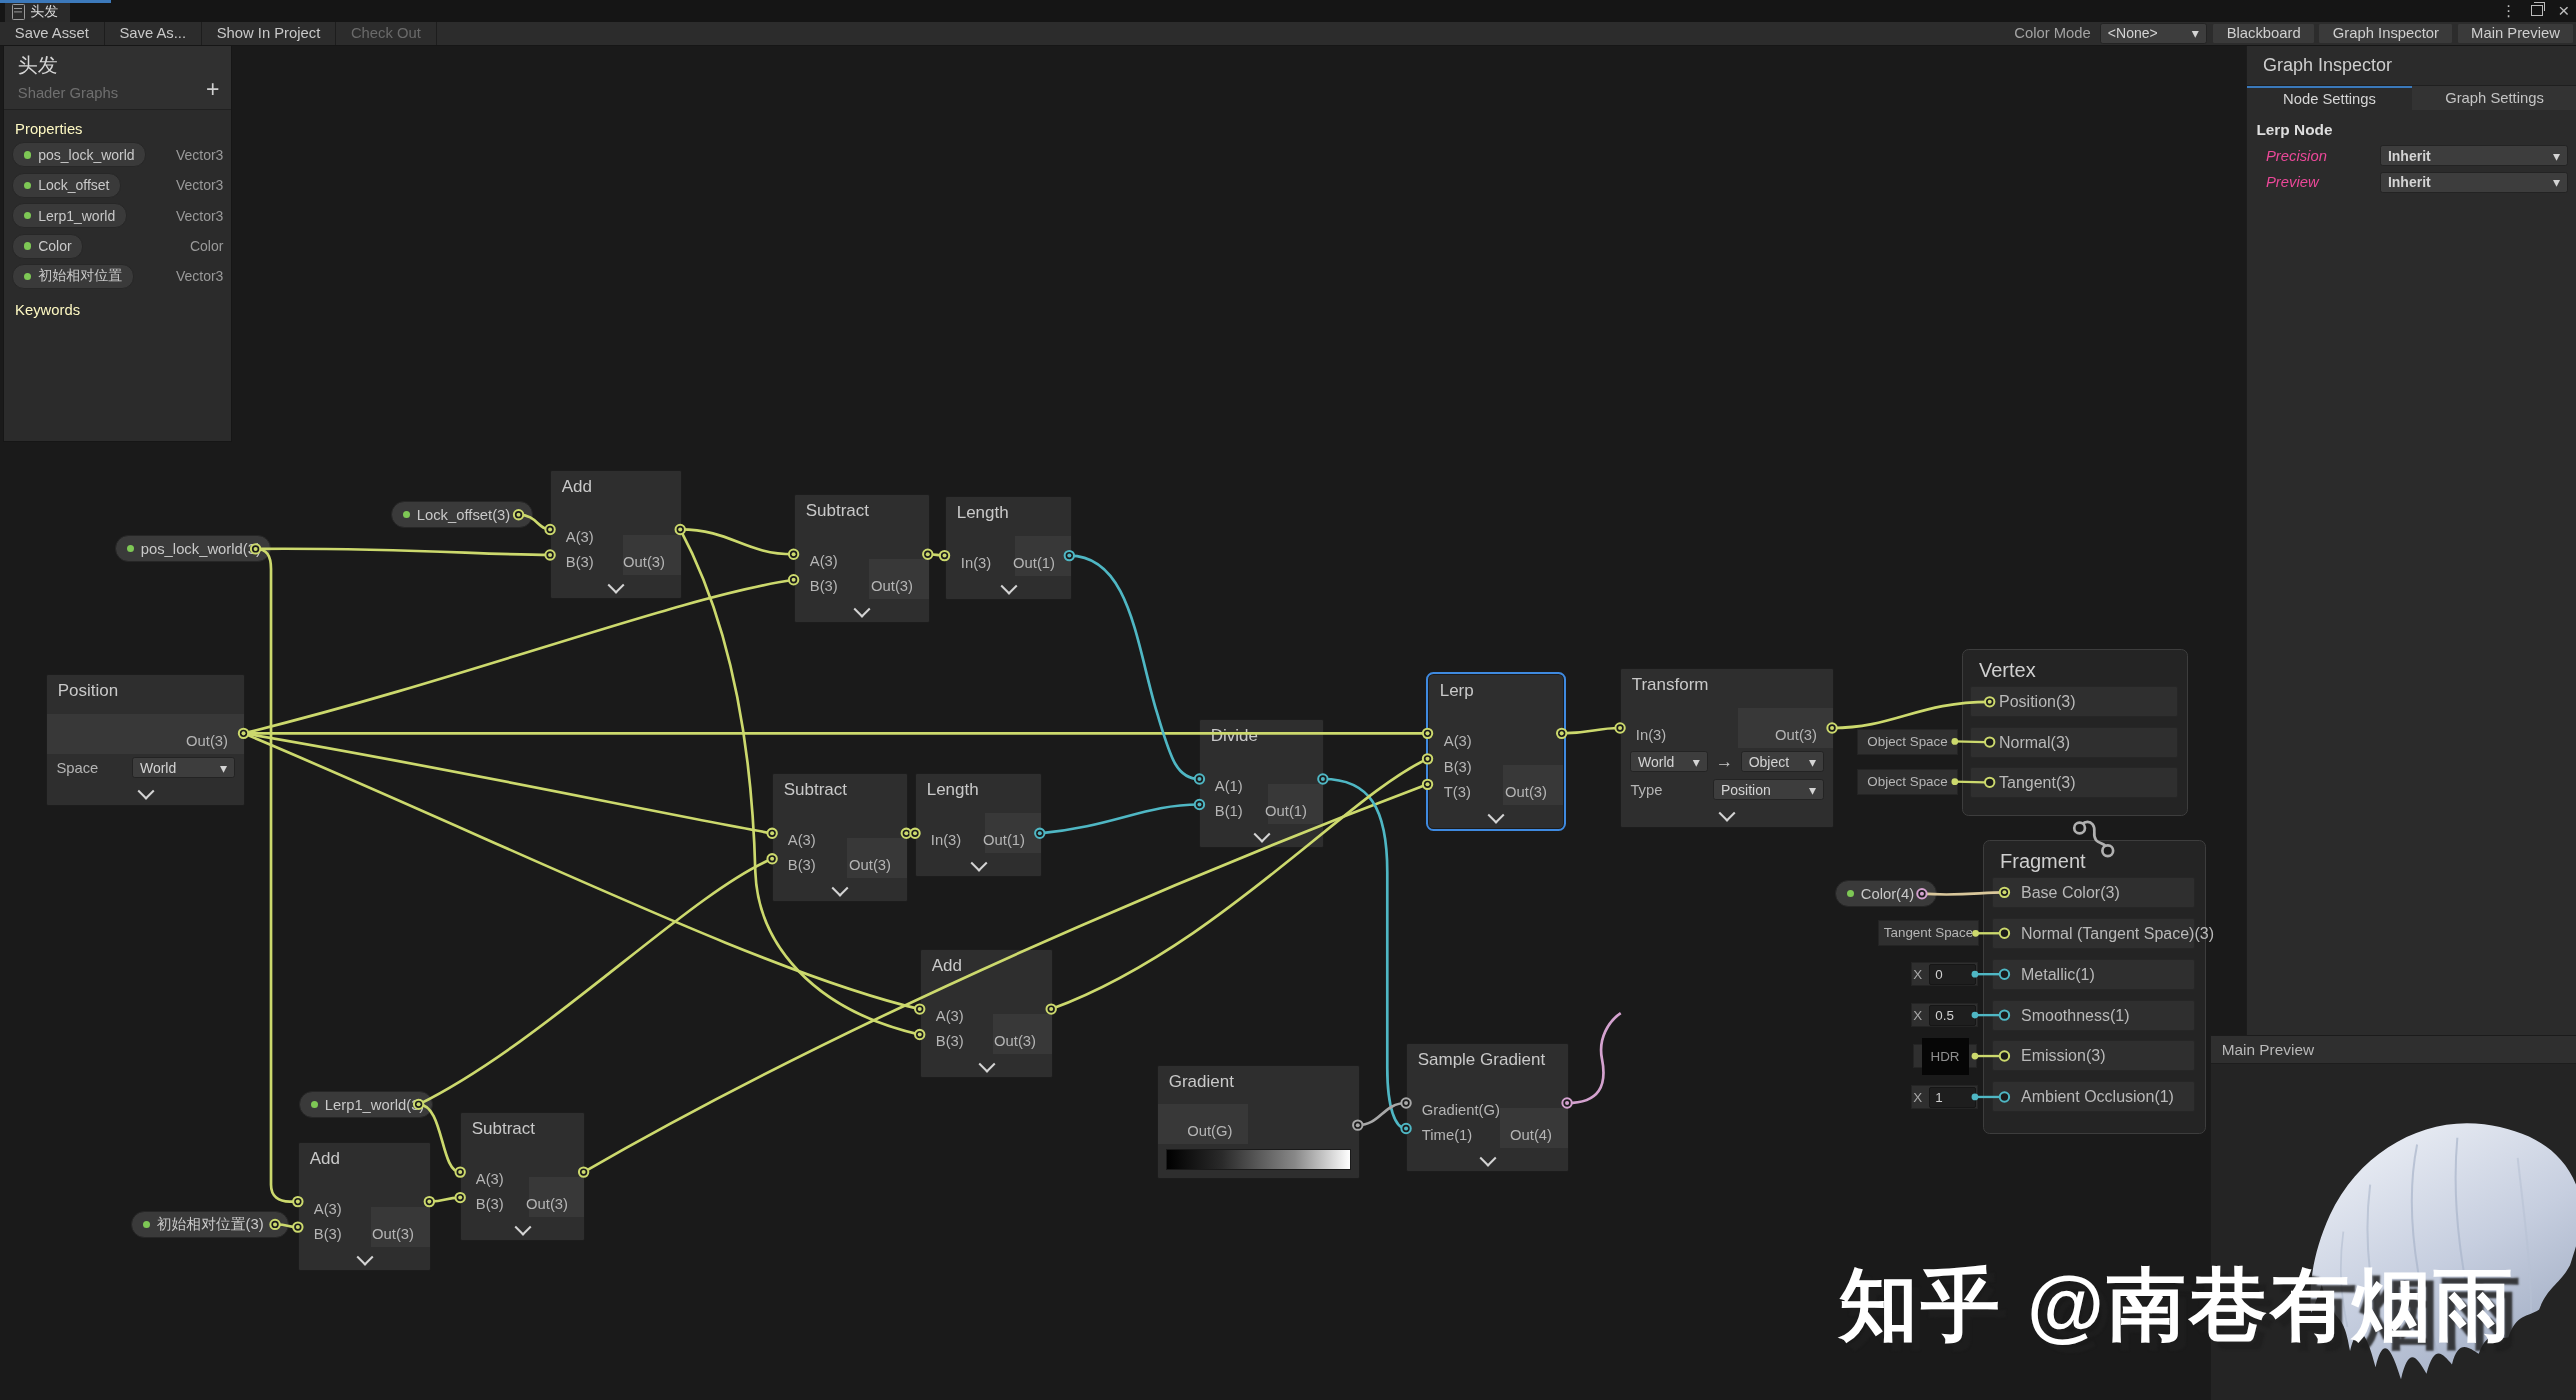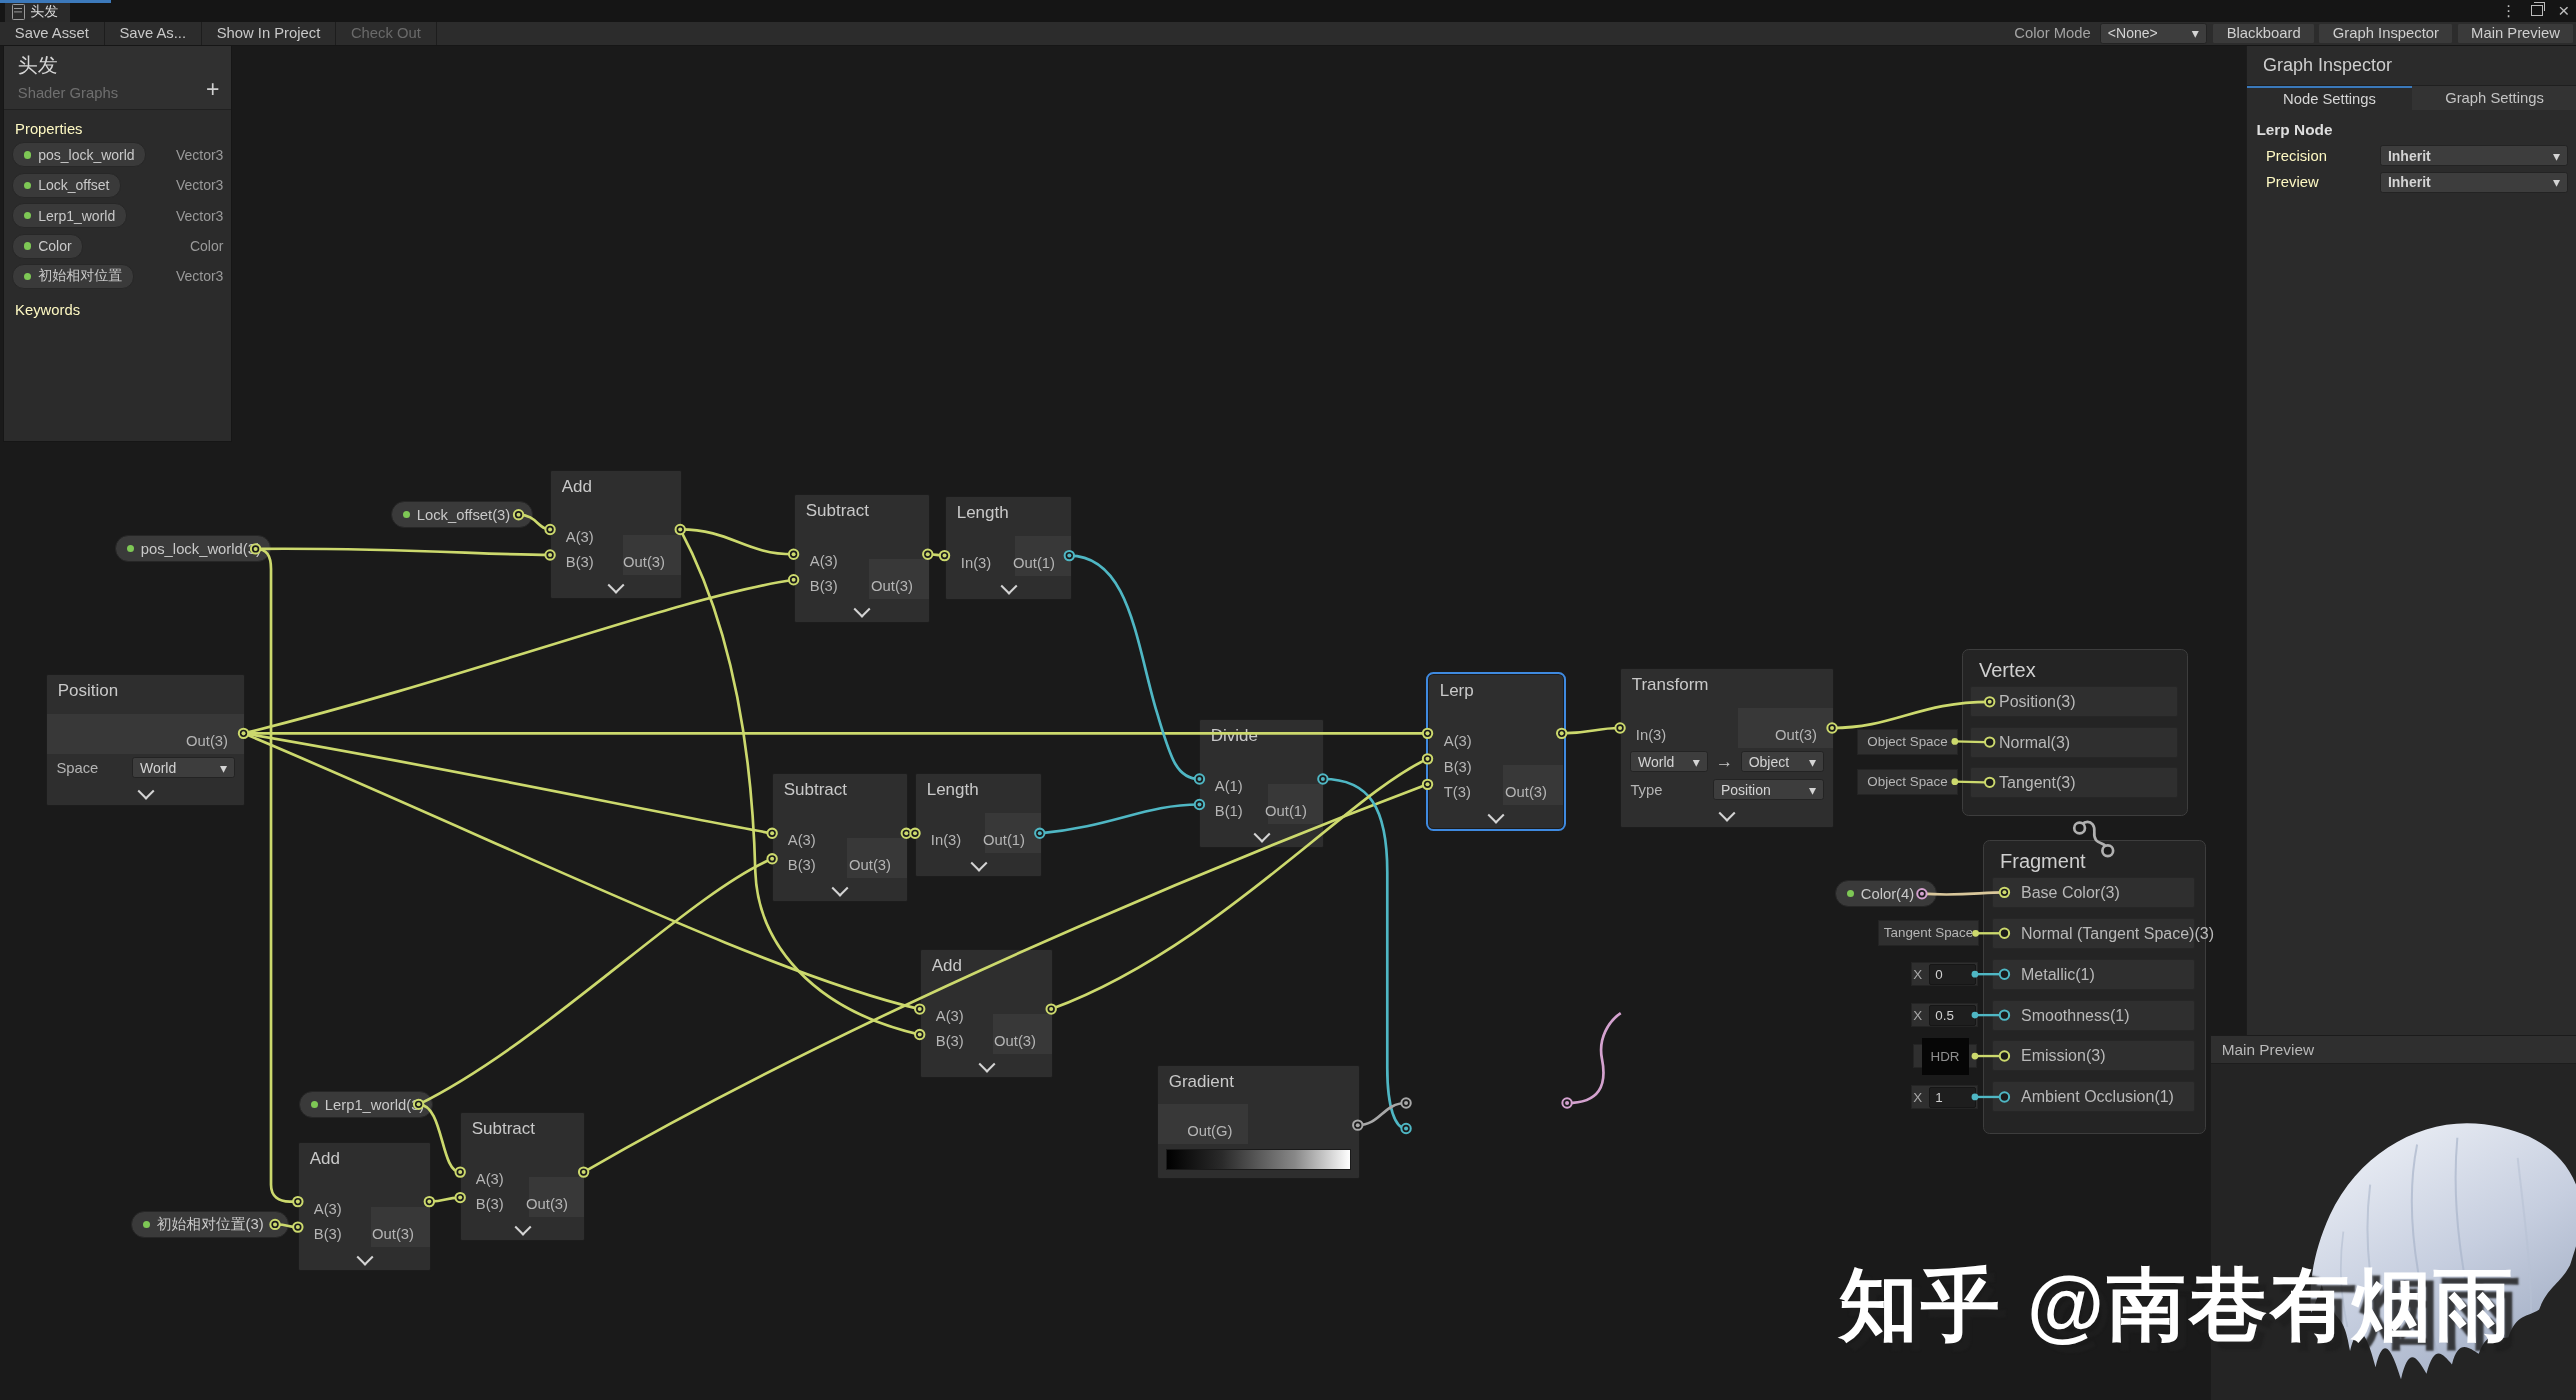--- a/index.html
+++ b/index.html
@@ -41,21 +41,21 @@
   .gdot{width:7.4px;height:7.4px;border-radius:50%;background:#7ec855;flex:0 0 auto;}
   .bb-type{font-size:14px;color:#9a9a9a;}
   
   #inspector{left:2246px;top:44px;width:330px;height:991px;border-left:1.3px solid #1c1c1c;}
   #insp-title{font-size:18px;color:#cfcfcf;padding:10.7px 16px 9.4px 16px;}
   #insp-tabs{display:flex;height:24px;border-top:0.7px solid #1f1f1f;}
   .insp-tab{flex:1;display:flex;align-items:center;justify-content:center;font-size:14.8px;color:#c4c4c4;background:#333333;}
   .insp-tab.active{background:#2b2b2b;border-top:2.7px solid #3a79bb;color:#d6d6d6;}
   #insp-node-title{font-size:15.4px;font-weight:bold;color:#dedede;padding:10.7px 9.4px 4px 9.4px;}
   .insp-row{display:flex;align-items:center;padding:2.7px 9.4px 2.7px 19px;}
-  .insp-row .lbl{flex:1;font-size:14.8px;color:#fef9c3;}
+  .insp-row .lbl{flex:1;font-size:14.8px;color:#ec4899;font-style:italic;}
   .insp-row .dd{width:172px;font-weight:bold;}
   
   #preview{left:2210px;top:1035px;width:366px;height:366px;background:#242424;border:0.7px solid #1b1b1b;}
   #preview-header{height:27px;background:#2f2f2f;display:flex;align-items:center;padding:0 10.7px;
                   font-size:15.4px;color:#b8b8b8;border-bottom:0.7px solid #1d1d1d;}
   #preview-body{position:relative;width:100%;height:338px;overflow:hidden;}
   
   #graph{position:absolute;left:0;top:0;width:2576px;height:1401px;z-index:10;}
   .node{position:absolute;background:#2e2e2e;border:0.7px solid #1c1c1c;border-radius:2px;}
   .node.selected{outline:2px solid #3f8ae0;outline-offset:0.7px;border-radius:5.4px;}
@@ -297,20 +297,35 @@
       </div>
     </div>
     <div class="node" style="left: 1157px; top: 1065px; width: 201px;">
       <div class="n-title">Gradient</div>
       <div class="n-body" style="min-height: 46px;">
         <div class="n-outs">
           <div class="p-row">Out(G)</div>
         </div>
       </div>
       <div class="gradient-bar"></div>
+    </div>
+    <div class="node" style="left: 1406px; top: 1043px; width: 161px;">
+      <div class="n-title">Sample Gradient</div>
+      <div class="n-body" style="min-height: 72px;">
+        <div class="n-ins">
+          <div class="p-row">Gradient(G)</div>
+          <div class="p-row">Time(1)</div>
+        </div>
+        <div class="n-outs">
+          <div class="p-row">Out(4)</div>
+        </div>
+      </div>
+      <div class="n-collapse">
+        <div class="chev"></div>
+      </div>
     </div>
     <div class="node" style="left: 460px; top: 1112px; width: 123px;">
       <div class="n-title">Subtract</div>
       <div class="n-body" style="min-height: 72px;">
         <div class="n-ins">
           <div class="p-row">A(3)</div>
           <div class="p-row">B(3)</div>
         </div>
         <div class="n-outs">
           <div class="p-row">Out(3)</div>

